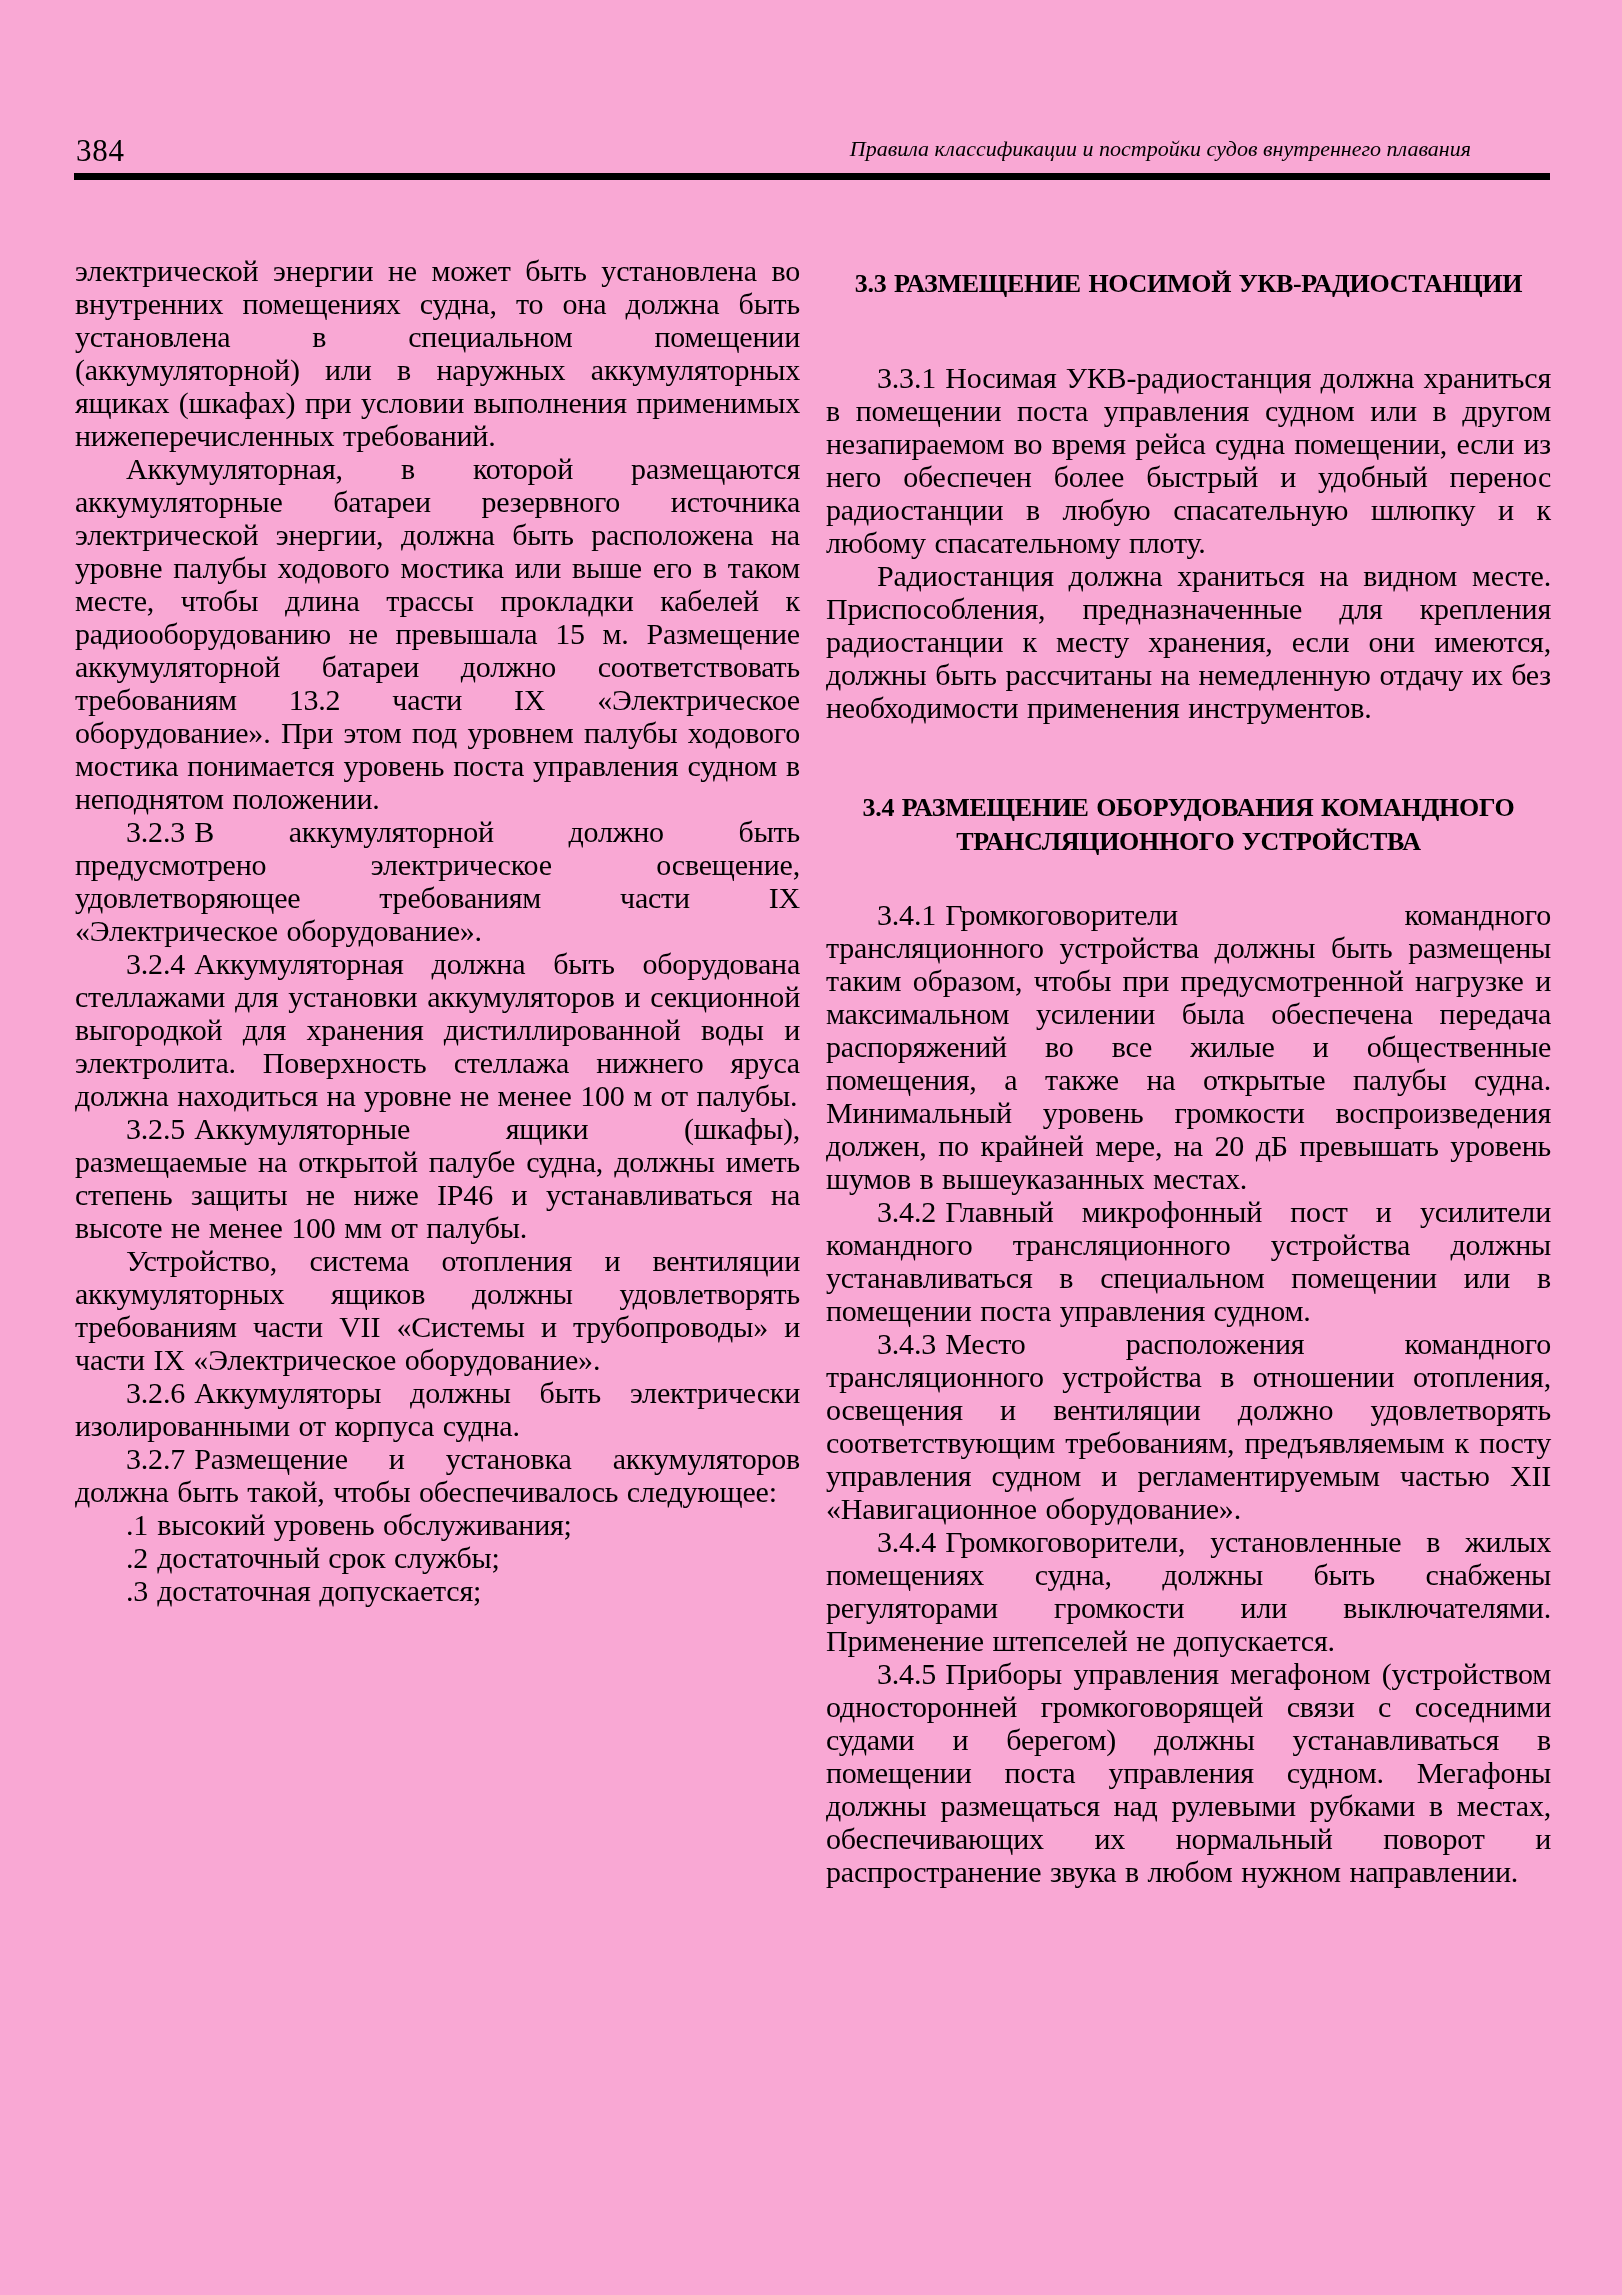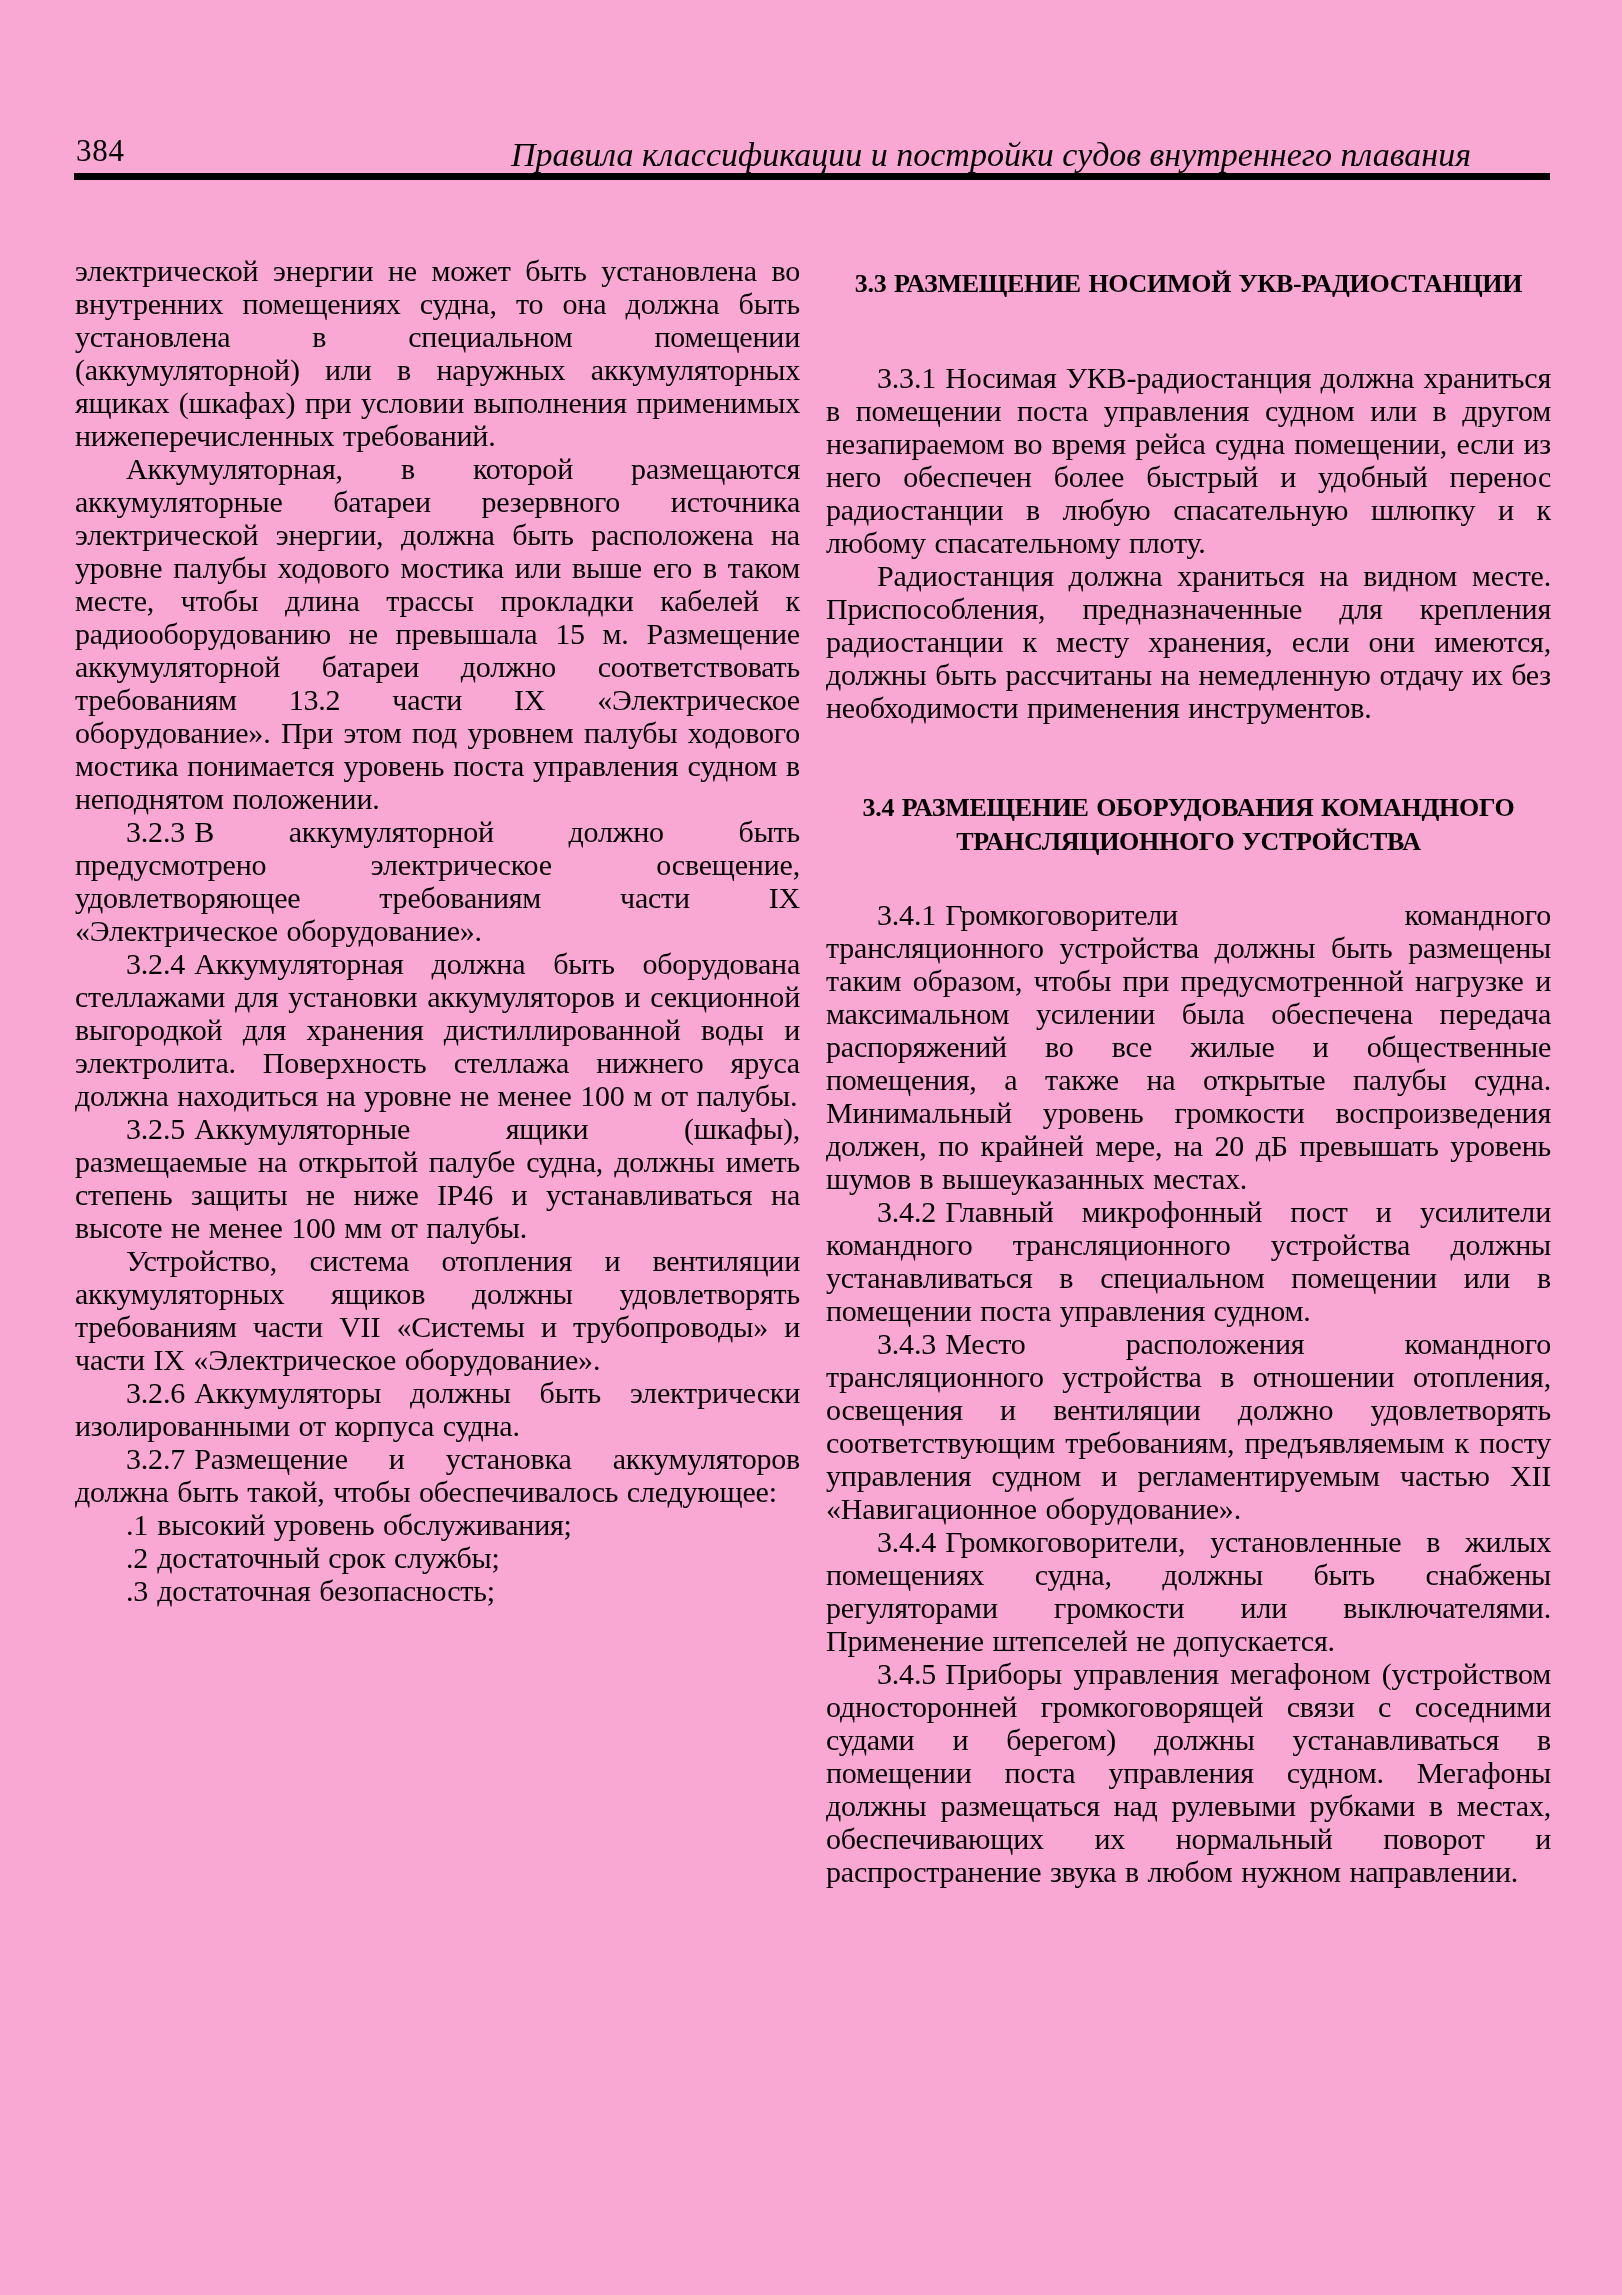--- a/index.html
+++ b/index.html
@@ -14,21 +14,21 @@
     width: 1623px; height: 2295px;
     background: #f9a8d4;
     overflow: hidden;
   }
   .header-pagenum {
     position: absolute; left: 76px; top: 133px;
     font-size: 31px; letter-spacing: 0.7px;
   }
   .header-title {
     position: absolute; right: 152px; top: 136px;
-    font-size: 34px; font-style: italic; white-space: nowrap;
+    font-size: 22px; font-style: italic; white-space: nowrap;
   }
   .header-rule {
     position: absolute; left: 74px; top: 173px;
     width: 1476px; height: 7.2px; background: #000000;
   }
   .col {
     position: absolute; top: 254px; width: 725px;
     font-size: 30px; line-height: 33px;
     text-align: justify; letter-spacing: -0.2px;
     word-spacing: 1.3px;
@@ -57,21 +57,21 @@
       <p class="para noindent"><span>электрической энергии не может быть установлена во внутренних помещениях судна, то она должна быть установлена в специальном помещении (аккумуляторной) или в наружных аккумуляторных ящиках (шкафах) при условии выполнения применимых нижеперечисленных требований.</span></p>
       <p class="para"><span>Аккумуляторная, в которой размещаются аккумуляторные батареи резервного источника электрической энергии, должна быть расположена на уровне палубы ходового мостика или выше его в таком месте, чтобы длина трассы прокладки кабелей к радиооборудованию не превышала 15 м. Размещение аккумуляторной батареи должно соответствовать требованиям 13.2 части IX «Электрическое оборудование». При этом под уровнем палубы ходового мостика понимается уровень поста управления судном в неподнятом положении.</span></p>
       <p class="para"><b class="num">3.2.3</b><span>В аккумуляторной должно быть предусмотрено электрическое освещение, удовлетворяющее требованиям части IX «Электрическое оборудование».</span></p>
       <p class="para"><b class="num">3.2.4</b><span>Аккумуляторная должна быть оборудована стеллажами для установки аккумуляторов и секционной выгородкой для хранения дистиллированной воды и электролита. Поверхность стеллажа нижнего яруса должна находиться на уровне не менее 100 м от палубы.</span></p>
       <p class="para"><b class="num">3.2.5</b><span>Аккумуляторные ящики (шкафы), размещаемые на открытой палубе судна, должны иметь степень защиты не ниже IP46 и устанавливаться на высоте не менее 100 мм от палубы.</span></p>
       <p class="para"><span>Устройство, система отопления и вентиляции аккумуляторных ящиков должны удовлетворять требованиям части VII «Системы и трубопроводы» и части IX «Электрическое оборудование».</span></p>
       <p class="para"><b class="num">3.2.6</b><span>Аккумуляторы должны быть электрически изолированными от корпуса судна.</span></p>
       <p class="para"><b class="num">3.2.7</b><span>Размещение и установка аккумуляторов должна быть такой, чтобы обеспечивалось следующее:</span></p>
       <p class="para"><b class="num">.1</b><span>высокий уровень обслуживания;</span></p>
       <p class="para"><b class="num">.2</b><span>достаточный срок службы;</span></p>
-      <p class="para"><b class="num">.3</b><span>достаточная безопасность;</span></p>
+      <p class="para"><b class="num">.3</b><span>достаточная допускается;</span></p>
     </div>
   <div class="col col-right" id="col-right">
       <div class="block-heading">3.3 РАЗМЕЩЕНИЕ НОСИМОЙ УКВ-РАДИОСТАНЦИИ</div>
       <p class="para"><b class="num">3.3.1</b><span>Носимая УКВ-радиостанция должна храниться в помещении поста управления судном или в другом незапираемом во время рейса судна помещении, если из него обеспечен более быстрый и удобный перенос радиостанции в любую спасательную шлюпку и к любому спасательному плоту.</span></p>
       <p class="para"><span>Радиостанция должна храниться на видном месте. Приспособления, предназначенные для крепления радиостанции к месту хранения, если они имеются, должны быть рассчитаны на немедленную отдачу их без необходимости применения инструментов.</span></p>
       <div class="block-heading">3.4 РАЗМЕЩЕНИЕ ОБОРУДОВАНИЯ КОМАНДНОГО ТРАНСЛЯЦИОННОГО УСТРОЙСТВА</div>
       <p class="para"><b class="num">3.4.1</b><span>Громкоговорители командного трансляционного устройства должны быть размещены таким образом, чтобы при предусмотренной нагрузке и максимальном усилении была обеспечена передача распоряжений во все жилые и общественные помещения, а также на открытые палубы судна. Минимальный уровень громкости воспроизведения должен, по крайней мере, на 20 дБ превышать уровень шумов в вышеуказанных местах.</span></p>
       <p class="para"><b class="num">3.4.2</b><span>Главный микрофонный пост и усилители командного трансляционного устройства должны устанавливаться в специальном помещении или в помещении поста управления судном.</span></p>
       <p class="para"><b class="num">3.4.3</b><span>Место расположения командного трансляционного устройства в отношении отопления, освещения и вентиляции должно удовлетворять соответствующим требованиям, предъявляемым к посту управления судном и регламентируемым частью XII «Навигационное оборудование».</span></p>
       <p class="para"><b class="num">3.4.4</b><span>Громкоговорители, установленные в жилых помещениях судна, должны быть снабжены регуляторами громкости или выключателями. Применение штепселей не допускается.</span></p>

